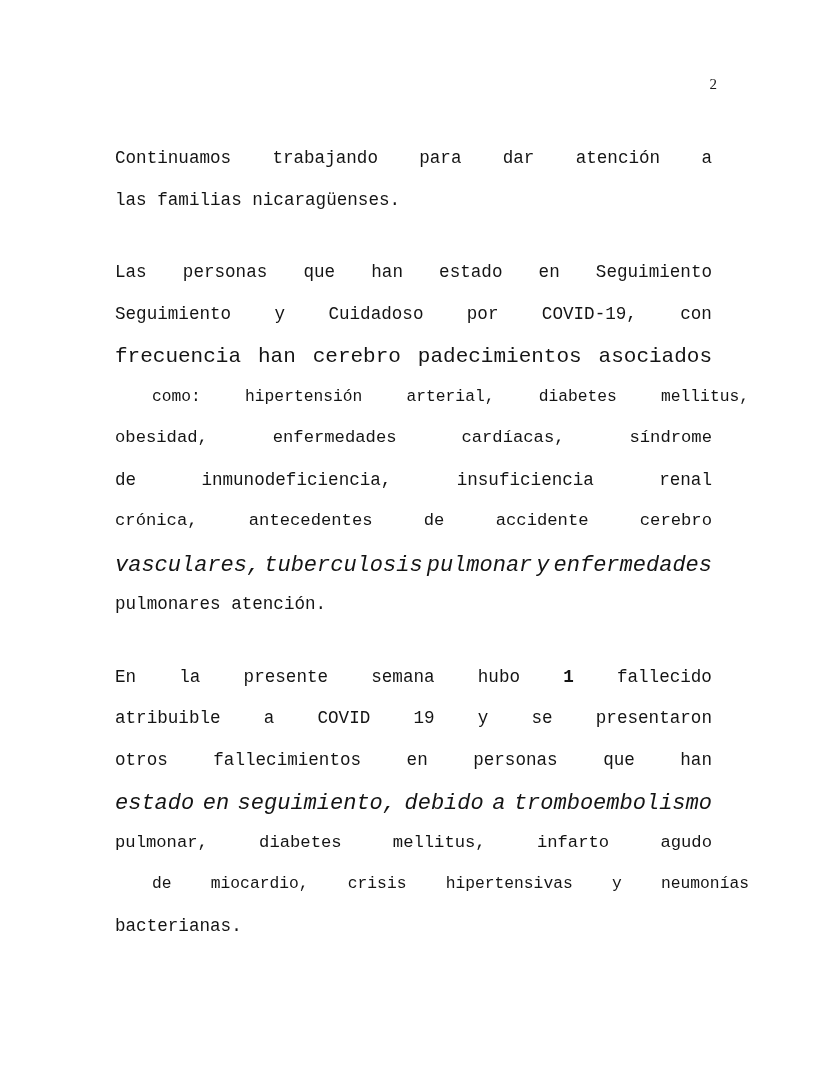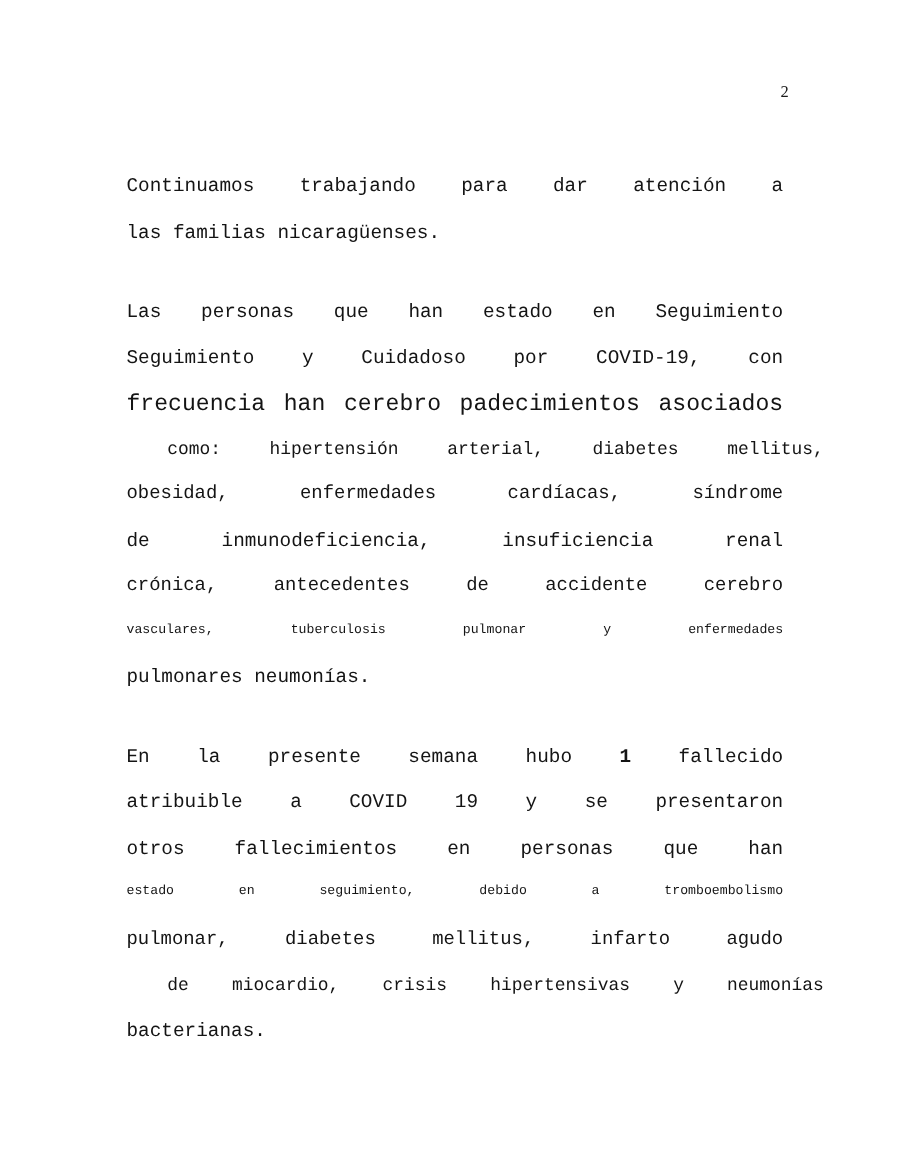--- a/index.html
+++ b/index.html
@@ -33,21 +33,21 @@
     text-align: right;
     font-family: "Liberation Serif", "DejaVu Serif", serif;
     font-size: 15px;
     line-height: 18px;
     color: #1a1a1a;
   }
 
   
   .body-block {
     position: absolute;
-    top: 160px;
+    top: 148px;
     left: 115px;
     width: 597px;
     text-align: center;
   }
 
   .paragraph {
     margin: 0 0 31px 0;
   }
   .paragraph:last-child {
     margin-bottom: 0;
@@ -79,21 +79,21 @@
     display: inline-block;
   }
   .w.bold {
     font-weight: bold;
   }
 
   
   .line.c1 { font-size: 17.2px; }
   .line.c2 { font-size: 21px; }
   .line.c3 { font-size: 16.3px; margin-left: 37px; }
-  .line.c4 { font-size: 12px; }
+  .line.c4 { font-size: 22px; font-style: italic; }
 </style>
 </head>
 <body>
 
 <div class="page">
 
   <div class="page-number">2</div>
 
   <div class="body-block">
       <div class="paragraph">
@@ -102,21 +102,21 @@
       </div>
       <div class="paragraph">
         <div class="line justify"><span class="w">Las</span><span class="w">personas</span><span class="w">que</span><span class="w">han</span><span class="w">estado</span><span class="w">en</span><span class="w">Seguimiento</span></div>
         <div class="line justify"><span class="w">Seguimiento</span><span class="w">y</span><span class="w">Cuidadoso</span><span class="w">por</span><span class="w">COVID-19,</span><span class="w">con</span></div>
         <div class="line justify c2"><span class="w">frecuencia</span><span class="w">han</span><span class="w">cerebro</span><span class="w">padecimientos</span><span class="w">asociados</span></div>
         <div class="line justify c3"><span class="w">como:</span><span class="w">hipertensión</span><span class="w">arterial,</span><span class="w">diabetes</span><span class="w">mellitus,</span></div>
         <div class="line justify c1"><span class="w">obesidad,</span><span class="w">enfermedades</span><span class="w">cardíacas,</span><span class="w">síndrome</span></div>
         <div class="line justify"><span class="w">de</span><span class="w">inmunodeficiencia,</span><span class="w">insuficiencia</span><span class="w">renal</span></div>
         <div class="line justify c1"><span class="w">crónica,</span><span class="w">antecedentes</span><span class="w">de</span><span class="w">accidente</span><span class="w">cerebro</span></div>
         <div class="line justify c4"><span class="w">vasculares,</span><span class="w">tuberculosis</span><span class="w">pulmonar</span><span class="w">y</span><span class="w">enfermedades</span></div>
-        <div class="line last"><span class="w">pulmonares</span><span class="w">neumonías.</span></div>
+        <div class="line last"><span class="w">pulmonares</span><span class="w">atención.</span></div>
       </div>
       <div class="paragraph">
         <div class="line justify"><span class="w">En</span><span class="w">la</span><span class="w">presente</span><span class="w">semana</span><span class="w">hubo</span><span class="w bold">1</span><span class="w">fallecido</span></div>
         <div class="line justify"><span class="w">atribuible</span><span class="w">a</span><span class="w">COVID</span><span class="w">19</span><span class="w">y</span><span class="w">se</span><span class="w">presentaron</span></div>
         <div class="line justify"><span class="w">otros</span><span class="w">fallecimientos</span><span class="w">en</span><span class="w">personas</span><span class="w">que</span><span class="w">han</span></div>
         <div class="line justify c4"><span class="w">estado</span><span class="w">en</span><span class="w">seguimiento,</span><span class="w">debido</span><span class="w">a</span><span class="w">tromboembolismo</span></div>
         <div class="line justify c1"><span class="w">pulmonar,</span><span class="w">diabetes</span><span class="w">mellitus,</span><span class="w">infarto</span><span class="w">agudo</span></div>
         <div class="line justify c3"><span class="w">de</span><span class="w">miocardio,</span><span class="w">crisis</span><span class="w">hipertensivas</span><span class="w">y</span><span class="w">neumonías</span></div>
         <div class="line last"><span class="w">bacterianas.</span></div>
       </div>

